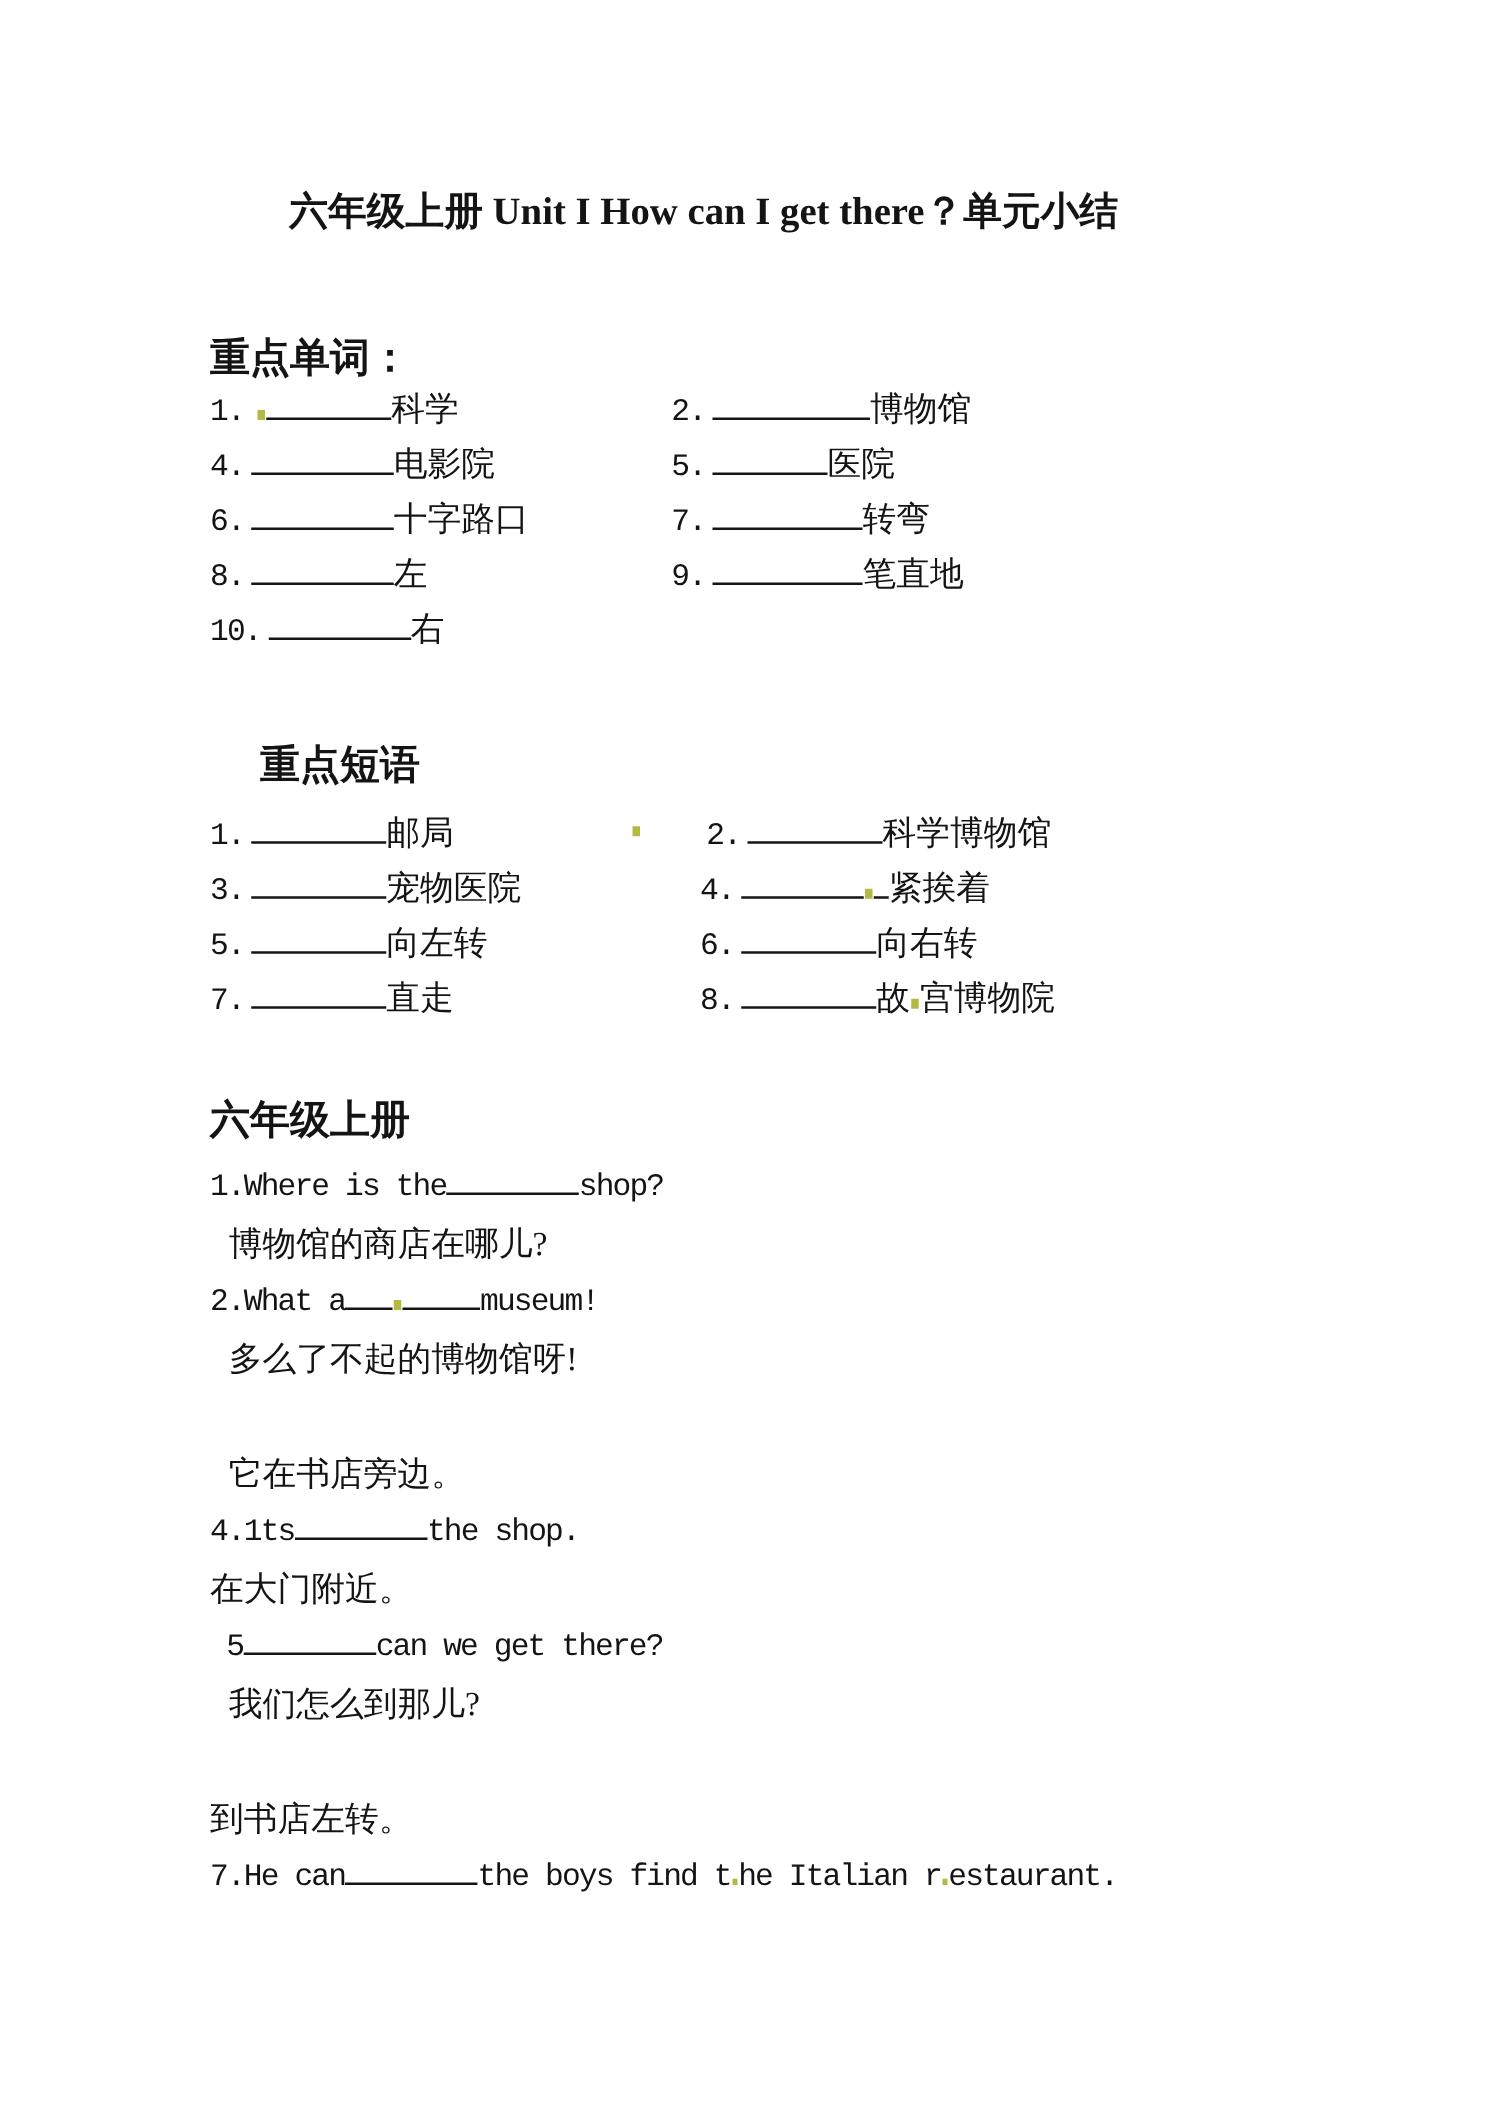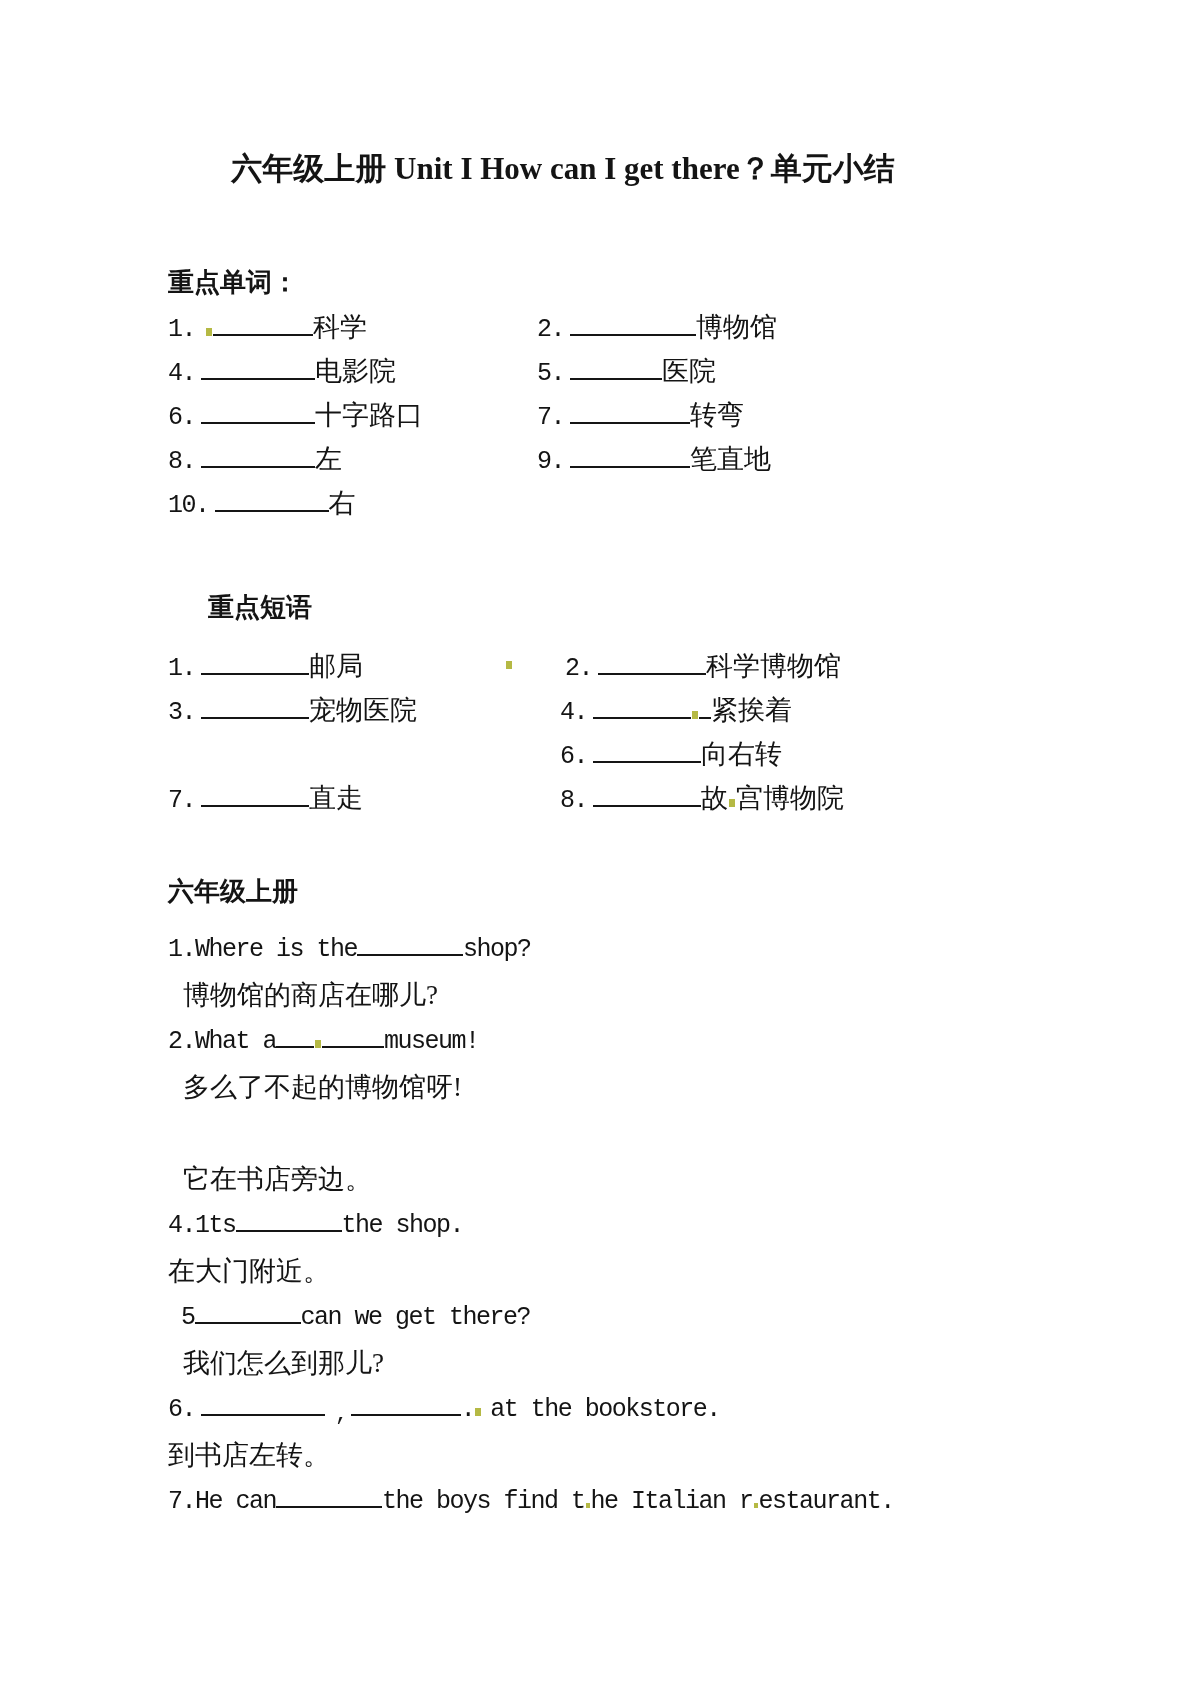--- a/index.html
+++ b/index.html
@@ -8,21 +8,21 @@
     font-family:"Liberation Serif","DejaVu Serif",serif;color:#141414;
     overflow:hidden;
   }
   .content{position:absolute;left:168px;top:4px;width:900px;height:1684px;text-decoration:underline;}
   .title{
     position:absolute;left:0;top:146px;width:790px;text-align:center;
     font-weight:bold;font-size:31px;line-height:1.2;white-space:nowrap;
     font-family:"Liberation Serif","DejaVu Serif",serif;
   }
   .heading{
-    position:absolute;left:0;font-weight:bold;font-size:26px;line-height:1.2;
+    position:absolute;left:0;font-weight:bold;font-size:32px;line-height:1.2;
     white-space:nowrap;
   }
   .row{position:absolute;left:0;width:900px;height:40px;white-space:nowrap;}
   .cell-left{display:inline-block;}
   .cell-right{position:absolute;top:0;}
   .num{
     font-family:"Liberation Mono","DejaVu Sans Mono",monospace;
     font-size:25px;letter-spacing:-1.5px;line-height:1.3;
   }
   .zh{font-size:27px;line-height:1.3;}
@@ -87,20 +87,21 @@
     <span class="stray-dot dot" style="left: 337px; top: 12px; background: rgb(181, 185, 68);"></span>
     <span class="cell-right" style="left:397px;text-align:right;"><span class="num">2.</span><span class="gap6"></span><span class="blank" style="width:108px;"></span><span class="zh">科学博物馆</span></span>
   </div>
 
   <div class="row" style="top:689px;">
     <span class="cell-left"><span class="num">3.</span><span class="gap6"></span><span class="blank" style="width:108px;"></span><span class="zh">宠物医院</span></span>
     <span class="cell-right" style="left:392px;"><span class="num">4.</span><span class="gap6"></span><span class="blank" style="width:98px;"></span><span class="dot" style="background: rgb(181, 185, 68);"></span><span class="blank" style="width:12px;"></span><span class="zh">紧挨着</span></span>
   </div>
 
   <div class="row" style="top:733px;">
+    <span class="cell-left"><span class="num">5.</span><span class="gap6"></span><span class="blank" style="width:108px;"></span><span class="zh">向左转</span></span>
     <span class="cell-right" style="left:392px;"><span class="num">6.</span><span class="gap6"></span><span class="blank" style="width:108px;"></span><span class="zh">向右转</span></span>
   </div>
 
   <div class="row" style="top:777px;">
     <span class="cell-left"><span class="num">7.</span><span class="gap6"></span><span class="blank" style="width:108px;"></span><span class="zh">直走</span></span>
     <span class="cell-right" style="left:392px;"><span class="num">8.</span><span class="gap6"></span><span class="blank" style="width:108px;"></span><span class="zh">故</span><span class="dot" style="background: rgb(181, 185, 68);"></span><span class="zh">宫博物院</span></span>
   </div>
 
   <div class="heading" style="top:872px;">六年级上册</div>
 
@@ -111,18 +112,17 @@
   <div class="line zh" style="top:1066px;left:15px;">多么了不起的博物馆呀!</div>
 
   <div class="line zh" style="top:1158px;left:15px;">它在书店旁边。</div>
 
   <div class="line" style="top:1206px;"><span class="num">4.</span><span class="en">1ts</span><span class="blank" style="width:106px;"></span><span class="en">the shop.</span></div>
   <div class="line zh" style="top:1250px;">在大门附近。</div>
 
   <div class="line" style="top:1298px;left:13px;"><span class="num">5</span><span class="blank" style="width:106px;"></span><span class="en">can we get there?</span></div>
   <div class="line zh" style="top:1342px;left:15px;">我们怎么到那儿?</div>
 
-  <div class="line" style="top:1390px;"><span class="num">6.</span><span class="gap6"></span><span class="blank" style="width:124px;"></span><span class="speck num">,</span><span class="blank" style="width:110px;"></span><span class="en">.</span><span class="dot" style="background: rgb(181, 185, 68);"></span><span class="en" style="margin-left:8px;">at the bookstore.</span></div>
   <div class="line zh" style="top:1434px;">到书店左转。</div>
 
   <div class="line" style="top:1482px;"><span class="num">7.</span><span class="en">He can</span><span class="blank" style="width:106px;"></span><span class="en">the boys find t</span><span class="dot" style="width: 4px; height: 5px; background: rgb(181, 185, 68);"></span><span class="en">he Italian r</span><span class="dot" style="width: 4px; height: 5px; background: rgb(181, 185, 68);"></span><span class="en">estaurant.</span></div>
 
 </div>
 
 </body></html>

